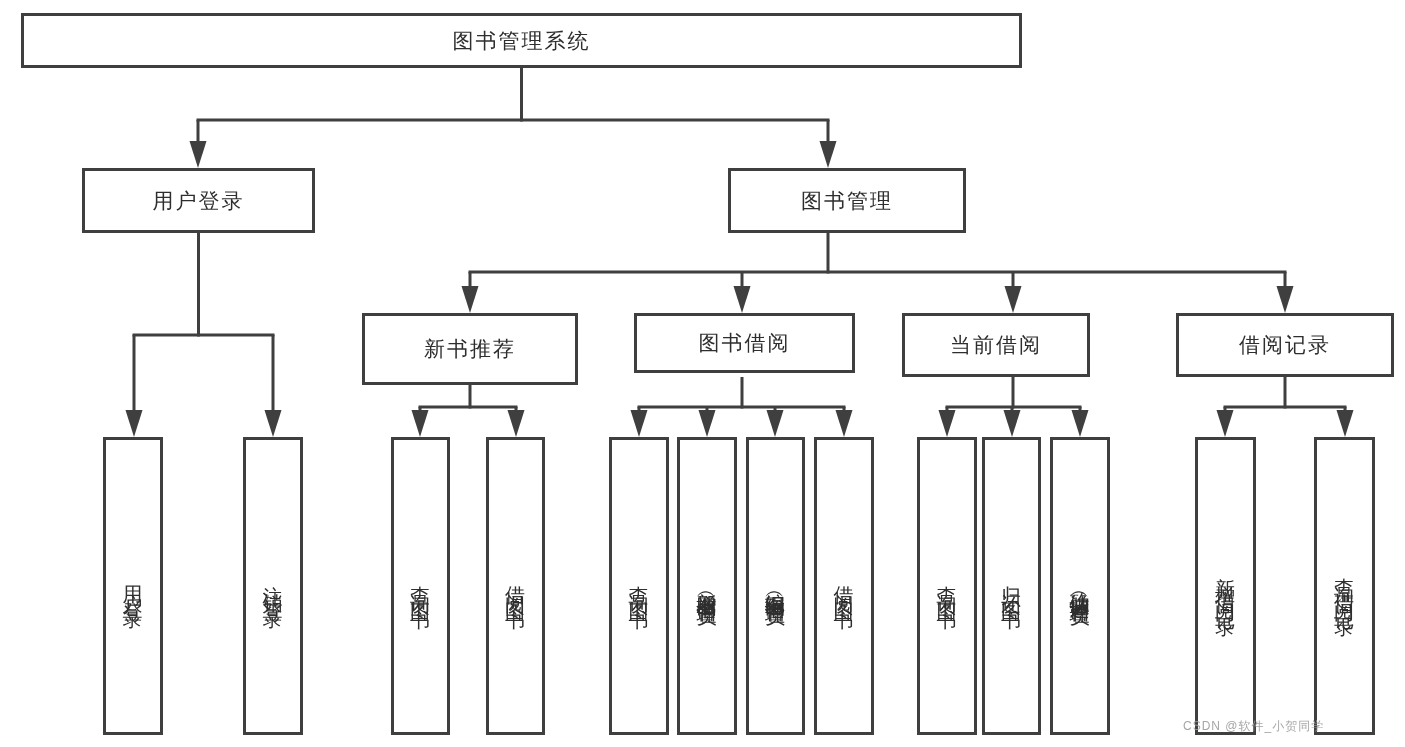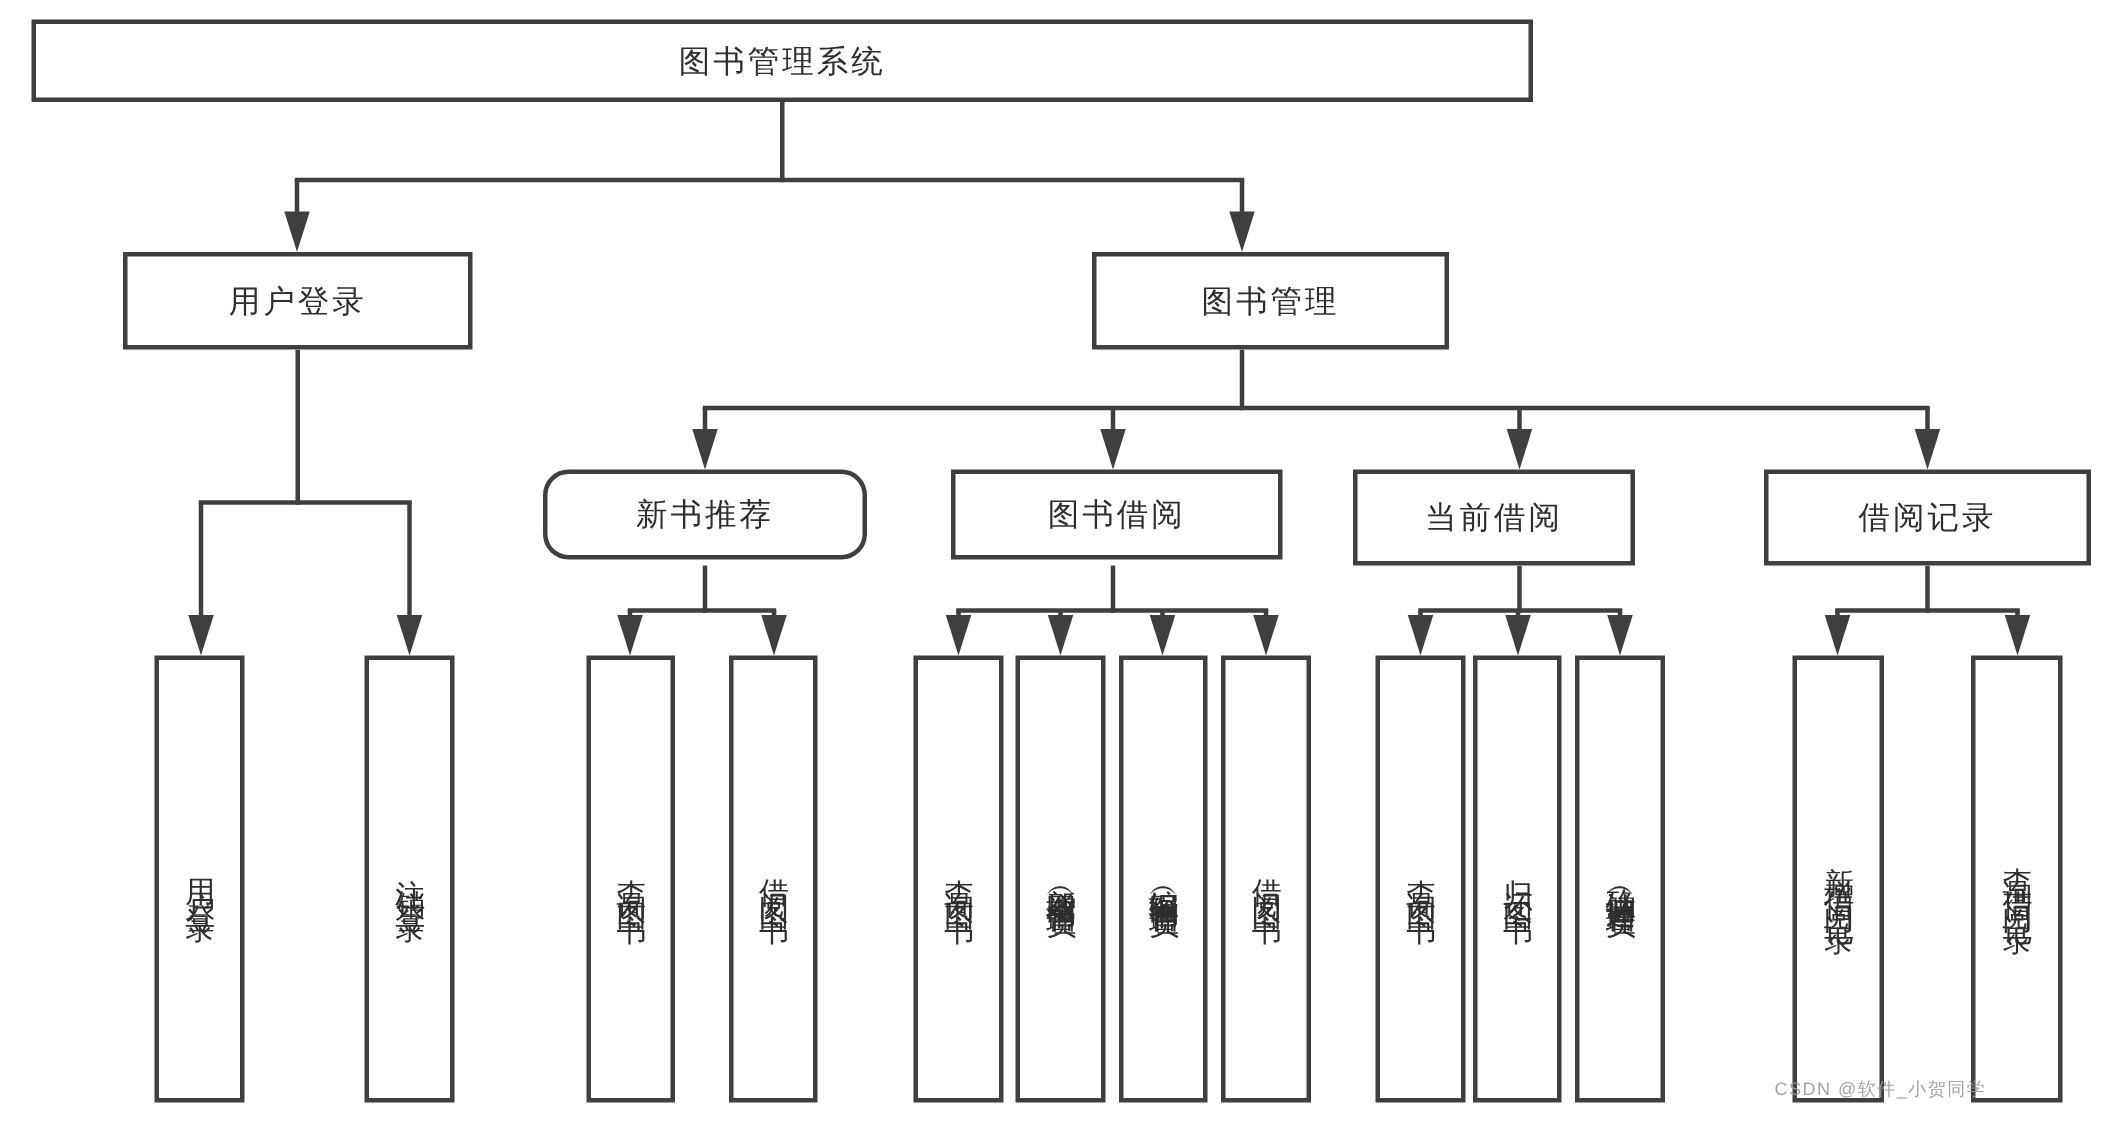--- a/index.html
+++ b/index.html
@@ -53,21 +53,21 @@
     letter-spacing: 8px;
     line-height: 1;
   }
   .leaf .vlabel.tight {
     letter-spacing: 2px;
   }
   
   #n-root   { left: 21px;  top: 13px;  width: 1001px; height: 55px; }
   #n-login  { left: 82px;  top: 168px; width: 233px;  height: 65px; }
   #n-mgmt   { left: 728px; top: 168px; width: 238px;  height: 65px; }
-  #n-newb   { left: 362px; top: 313px; width: 216px;  height: 60px; border-radius: 17px; }
+  #n-newb   { left: 362px; top: 313px; width: 216px;  height: 72px; }
   #n-borrow { left: 634px; top: 313px; width: 221px;  height: 60px; }
   #n-cur    { left: 902px; top: 313px; width: 188px;  height: 64px; }
   #n-rec    { left: 1176px;top: 313px; width: 218px;  height: 64px; }
   .leaf     { top: 437px; height: 298px; }
   #l-ul1 { left: 103px;  width: 60px; }
   #l-ul2 { left: 243px;  width: 60px; }
   #l-nb1 { left: 391px;  width: 59px; }
   #l-nb2 { left: 486px;  width: 59px; }
   #l-bb1 { left: 609px;  width: 60px; }
   #l-bb2 { left: 677px;  width: 60px; }

